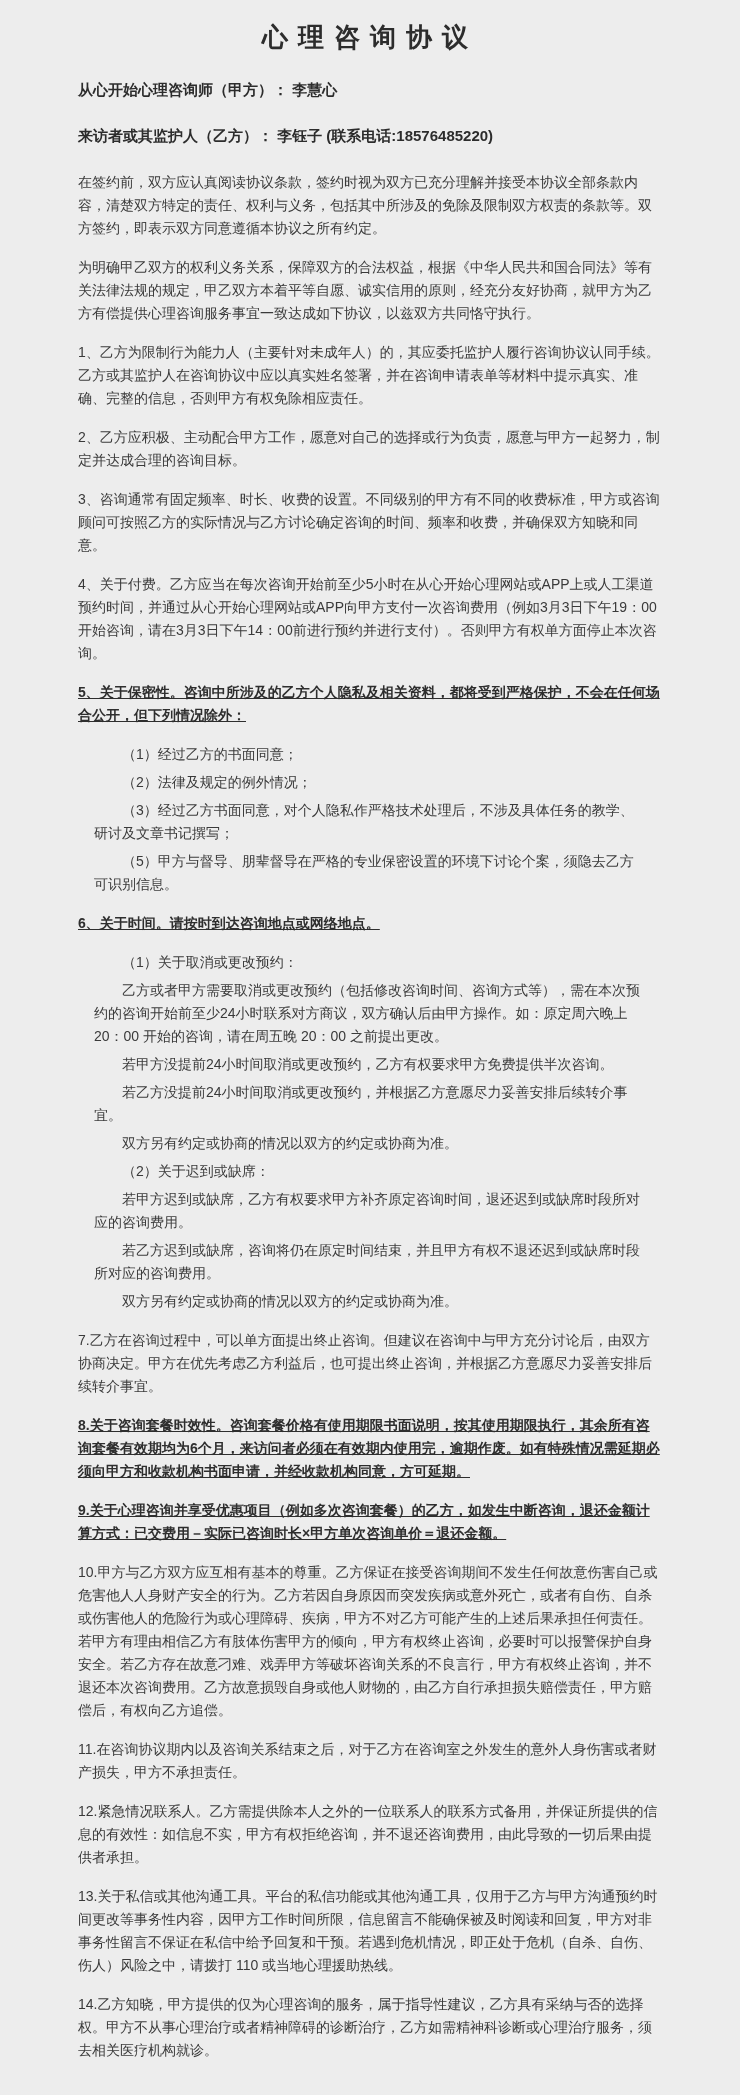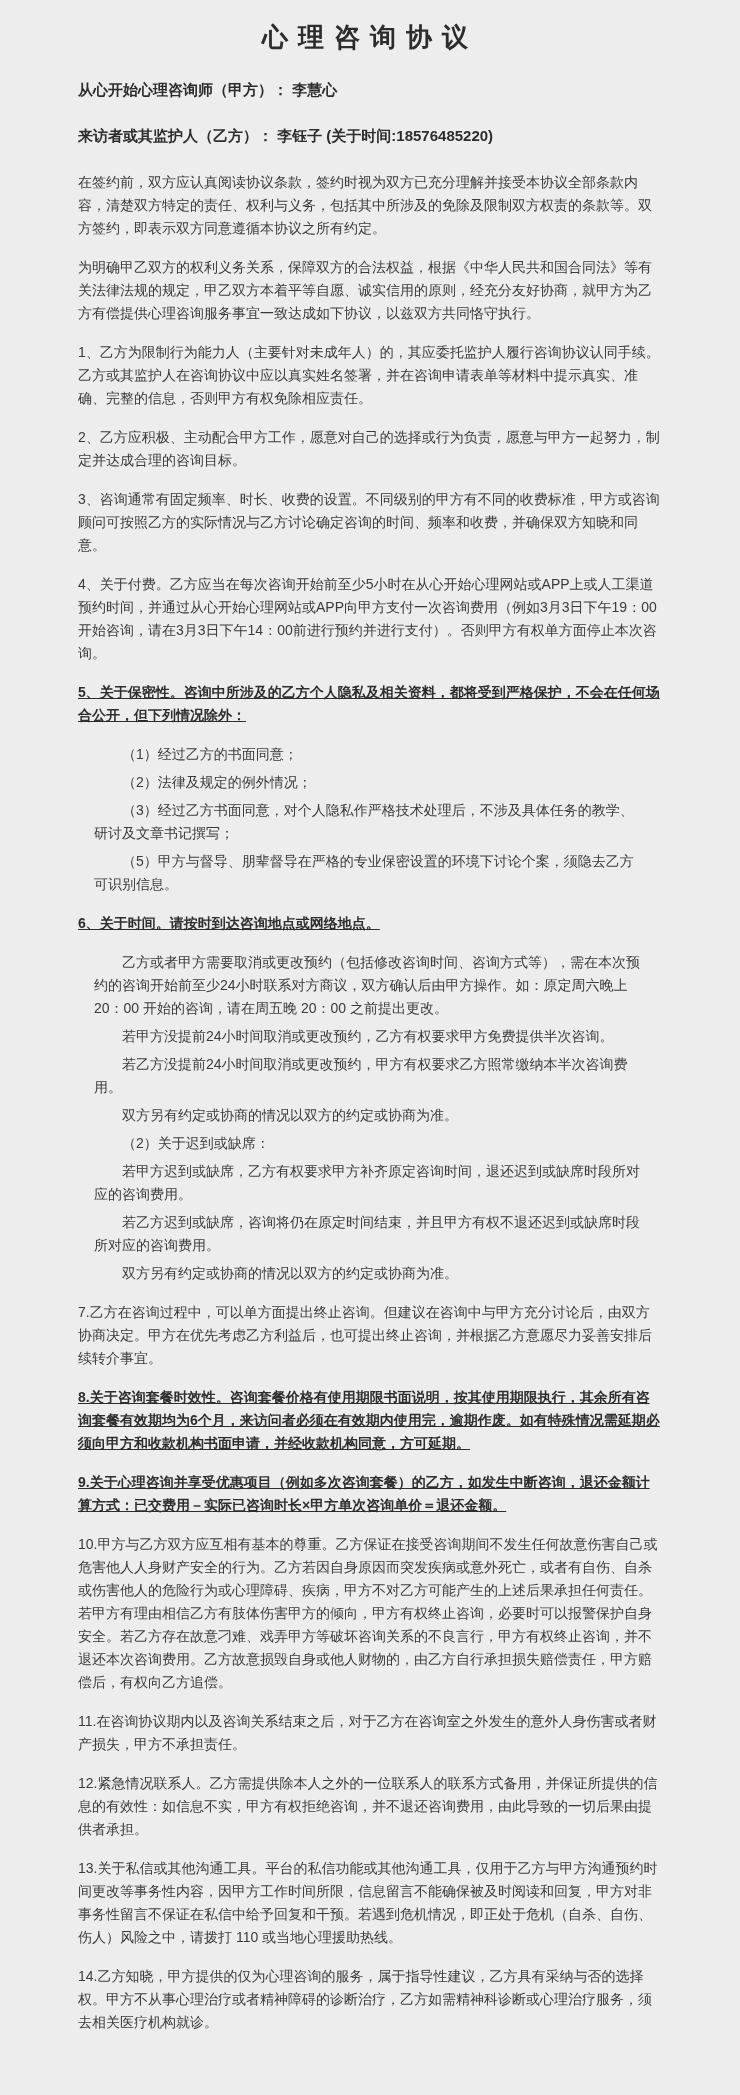--- a/index.html
+++ b/index.html
@@ -50,38 +50,39 @@
   }
 </style>
 </head>
 <body>
 
 <div class="page">
 
   <h1 class="doc-title">心理咨询协议</h1>
 
   <p class="party">从心开始心理咨询师（甲方）： 李慧心</p>
-  <p class="party">来访者或其监护人（乙方）： 李钰子 (关于时间:18576485220)</p>
+  <p class="party">来访者或其监护人（乙方）： 李钰子 (联系电话:18576485220)</p>
 
   <div id="paragraphs">
       <p class="para">在签约前，双方应认真阅读协议条款，签约时视为双方已充分理解并接受本协议全部条款内容，清楚双方特定的责任、权利与义务，包括其中所涉及的免除及限制双方权责的条款等。双方签约，即表示双方同意遵循本协议之所有约定。</p>
       <p class="para">为明确甲乙双方的权利义务关系，保障双方的合法权益，根据《中华人民共和国合同法》等有关法律法规的规定，甲乙双方本着平等自愿、诚实信用的原则，经充分友好协商，就甲方为乙方有偿提供心理咨询服务事宜一致达成如下协议，以兹双方共同恪守执行。</p>
       <p class="para">1、乙方为限制行为能力人（主要针对未成年人）的，其应委托监护人履行咨询协议认同手续。乙方或其监护人在咨询协议中应以真实姓名签署，并在咨询申请表单等材料中提示真实、准确、完整的信息，否则甲方有权免除相应责任。</p>
       <p class="para">2、乙方应积极、主动配合甲方工作，愿意对自己的选择或行为负责，愿意与甲方一起努力，制定并达成合理的咨询目标。</p>
       <p class="para">3、咨询通常有固定频率、时长、收费的设置。不同级别的甲方有不同的收费标准，甲方或咨询顾问可按照乙方的实际情况与乙方讨论确定咨询的时间、频率和收费，并确保双方知晓和同意。</p>
       <p class="para">4、关于付费。乙方应当在每次咨询开始前至少5小时在从心开始心理网站或APP上或人工渠道预约时间，并通过从心开始心理网站或APP向甲方支付一次咨询费用（例如3月3日下午19：00开始咨询，请在3月3日下午14：00前进行预约并进行支付）。否则甲方有权单方面停止本次咨询。</p>
       <p class="para bold">5、关于保密性。咨询中所涉及的乙方个人隐私及相关资料，都将受到严格保护，不会在任何场合公开，但下列情况除外：</p>
       <p class="para indent">（1）经过乙方的书面同意；</p>
       <p class="para indent">（2）法律及规定的例外情况；</p>
       <p class="para indent">（3）经过乙方书面同意，对个人隐私作严格技术处理后，不涉及具体任务的教学、研讨及文章书记撰写；</p>
       <p class="para indent">（5）甲方与督导、朋辈督导在严格的专业保密设置的环境下讨论个案，须隐去乙方可识别信息。</p>
       <p class="para bold">6、关于时间。请按时到达咨询地点或网络地点。</p>
+      <p class="para indent">（1）关于取消或更改预约：</p>
       <p class="para indent">乙方或者甲方需要取消或更改预约（包括修改咨询时间、咨询方式等），需在本次预约的咨询开始前至少24小时联系对方商议，双方确认后由甲方操作。如：原定周六晚上 20：00 开始的咨询，请在周五晚 20：00 之前提出更改。</p>
       <p class="para indent">若甲方没提前24小时间取消或更改预约，乙方有权要求甲方免费提供半次咨询。</p>
-      <p class="para indent">若乙方没提前24小时间取消或更改预约，甲方有权要求乙方照常缴纳本半次咨询费用。</p>
+      <p class="para indent">若乙方没提前24小时间取消或更改预约，并根据乙方意愿尽力妥善安排后续转介事宜。</p>
       <p class="para indent">双方另有约定或协商的情况以双方的约定或协商为准。</p>
       <p class="para indent">（2）关于迟到或缺席：</p>
       <p class="para indent">若甲方迟到或缺席，乙方有权要求甲方补齐原定咨询时间，退还迟到或缺席时段所对应的咨询费用。</p>
       <p class="para indent">若乙方迟到或缺席，咨询将仍在原定时间结束，并且甲方有权不退还迟到或缺席时段所对应的咨询费用。</p>
       <p class="para indent">双方另有约定或协商的情况以双方的约定或协商为准。</p>
       <p class="para">7.乙方在咨询过程中，可以单方面提出终止咨询。但建议在咨询中与甲方充分讨论后，由双方协商决定。甲方在优先考虑乙方利益后，也可提出终止咨询，并根据乙方意愿尽力妥善安排后续转介事宜。</p>
       <p class="para bold">8.关于咨询套餐时效性。咨询套餐价格有使用期限书面说明，按其使用期限执行，其余所有咨询套餐有效期均为6个月，来访问者必须在有效期内使用完，逾期作废。如有特殊情况需延期必须向甲方和收款机构书面申请，并经收款机构同意，方可延期。</p>
       <p class="para bold">9.关于心理咨询并享受优惠项目（例如多次咨询套餐）的乙方，如发生中断咨询，退还金额计算方式：已交费用－实际已咨询时长×甲方单次咨询单价＝退还金额。</p>
       <p class="para">10.甲方与乙方双方应互相有基本的尊重。乙方保证在接受咨询期间不发生任何故意伤害自己或危害他人人身财产安全的行为。乙方若因自身原因而突发疾病或意外死亡，或者有自伤、自杀或伤害他人的危险行为或心理障碍、疾病，甲方不对乙方可能产生的上述后果承担任何责任。若甲方有理由相信乙方有肢体伤害甲方的倾向，甲方有权终止咨询，必要时可以报警保护自身安全。若乙方存在故意刁难、戏弄甲方等破坏咨询关系的不良言行，甲方有权终止咨询，并不退还本次咨询费用。乙方故意损毁自身或他人财物的，由乙方自行承担损失赔偿责任，甲方赔偿后，有权向乙方追偿。</p>
       <p class="para">11.在咨询协议期内以及咨询关系结束之后，对于乙方在咨询室之外发生的意外人身伤害或者财产损失，甲方不承担责任。</p>

